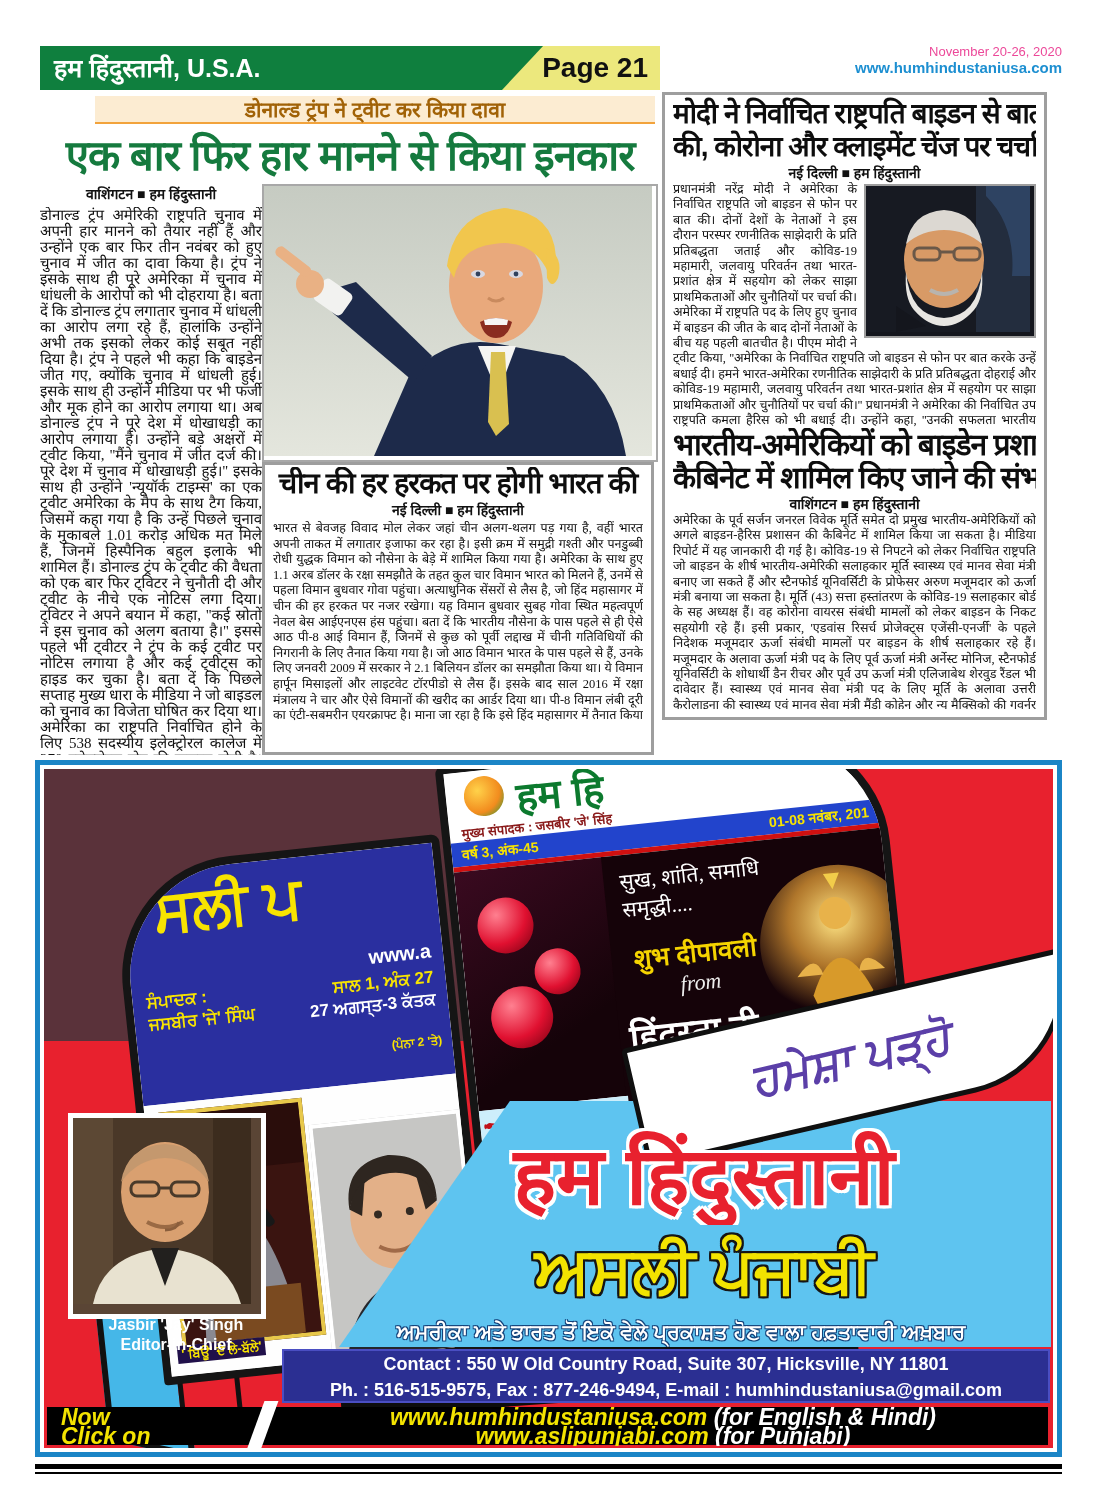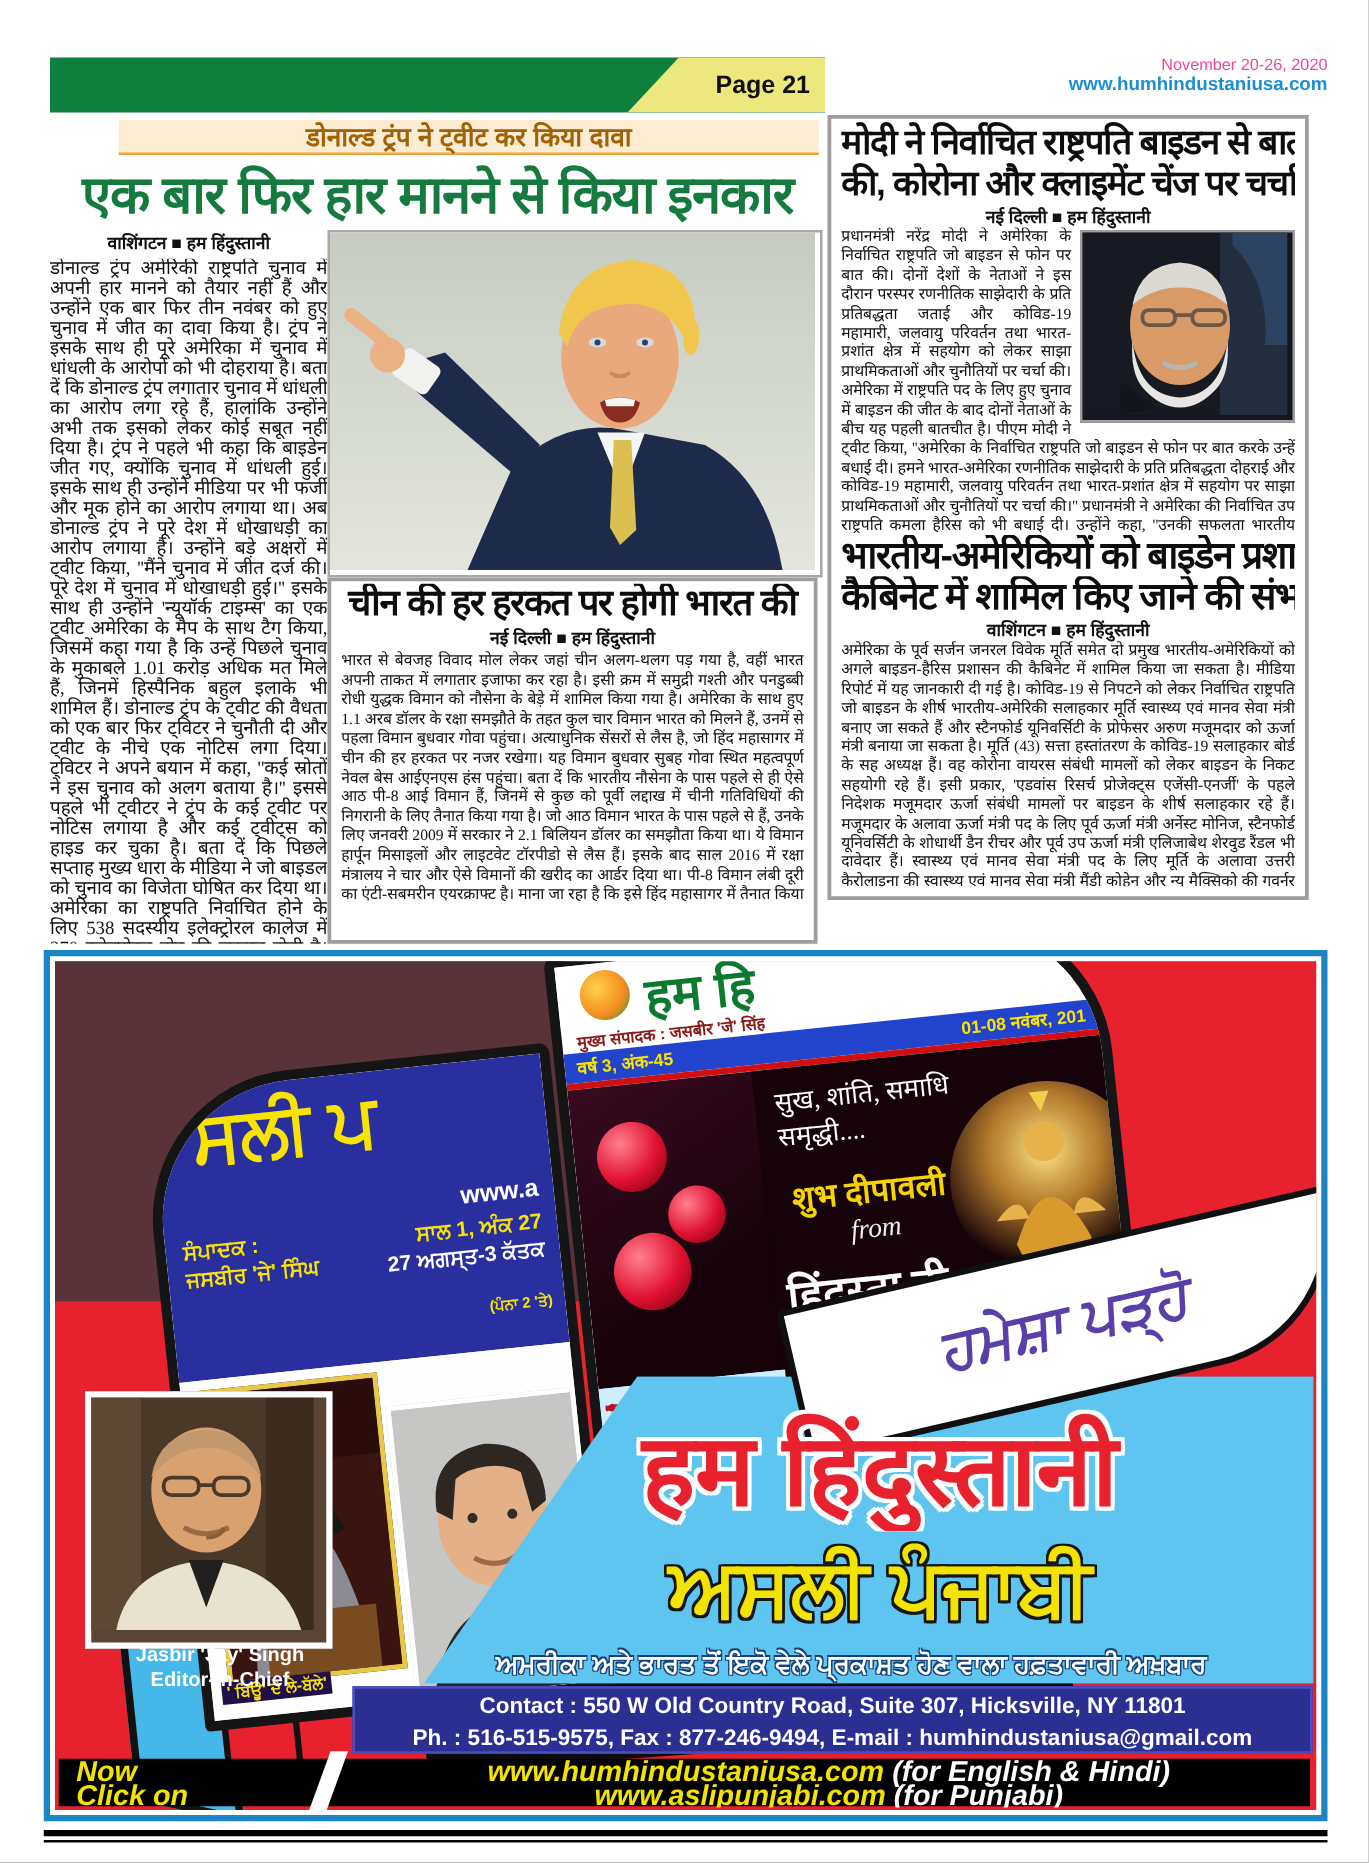--- a/index.html
+++ b/index.html
@@ -7,21 +7,21 @@
         font-family:"Liberation Sans",sans-serif;overflow:hidden;}
   .abs{position:absolute;}
   .flexc{display:flex;align-items:center;justify-content:center;}
 
   
   .banner{left:40px;top:46px;width:620px;height:44px;background:#0f7f3e;}
   .banner .mast{position:absolute;left:14px;top:0;height:44px;line-height:44px;
        color:#fff;font-weight:bold;font-size:25px;white-space:nowrap;}
   .pagetab{position:absolute;right:0;top:0;width:158px;height:44px;background:#ece87d;
        clip-path:polygon(26% 0,100% 0,100% 100%,0 100%);}
-  .pagetab span{position:absolute;right:12px;top:0;line-height:44px;font-size:20px;
+  .pagetab span{position:absolute;right:12px;top:0;line-height:44px;font-size:28px;
        font-weight:bold;color:#111;}
   .dateblock{right:33px;top:44px;text-align:right;}
   .dateline{color:#ec4899;font-weight:normal;font-size:13px;}
   .siteline{color:#1d8fd1;font-weight:bold;font-size:15px;}
 
   .kicker{left:95px;top:96px;width:560px;height:26px;background:#fcecd2;
        border-bottom:2px solid #f2a33c;}
   .kicker span{font-size:21px;font-weight:bold;color:#a16207;}
   .main-headline{left:40px;top:126px;width:620px;height:54px;color:#157a3e;
        font-weight:bold;font-size:42px;letter-spacing:-1px;overflow:hidden;}
@@ -154,20 +154,21 @@
 
   .fline1{left:35px;top:1464px;width:1027px;height:5px;background:#000;}
   .fline2{left:35px;top:1472px;width:1027px;height:2px;background:#000;}
 </style>
 </head>
 <body>
 
 <div id="page">
 
   <div class="abs banner">
+    <span class="mast">हम हिंदुस्तानी, U.S.A.</span>
     <div class="pagetab">
       <span>Page 21</span>
     </div>
   </div>
   <div class="abs dateblock">
     <div class="dateline">November 20-26, 2020</div>
     <div class="siteline">www.humhindustaniusa.com</div>
   </div>
 
   <div class="abs kicker flexc">

